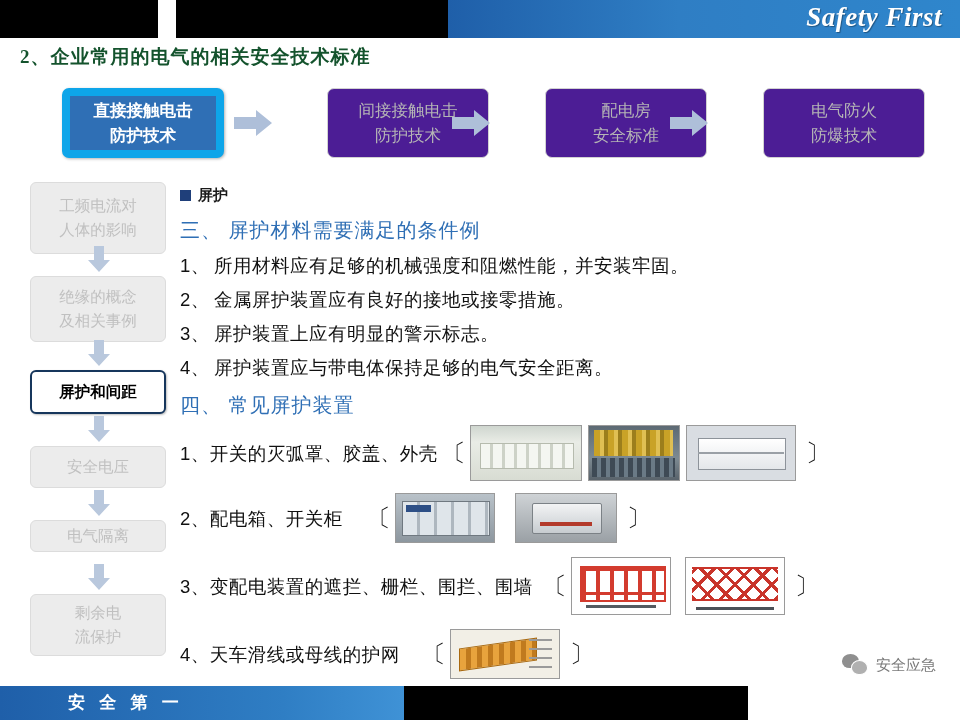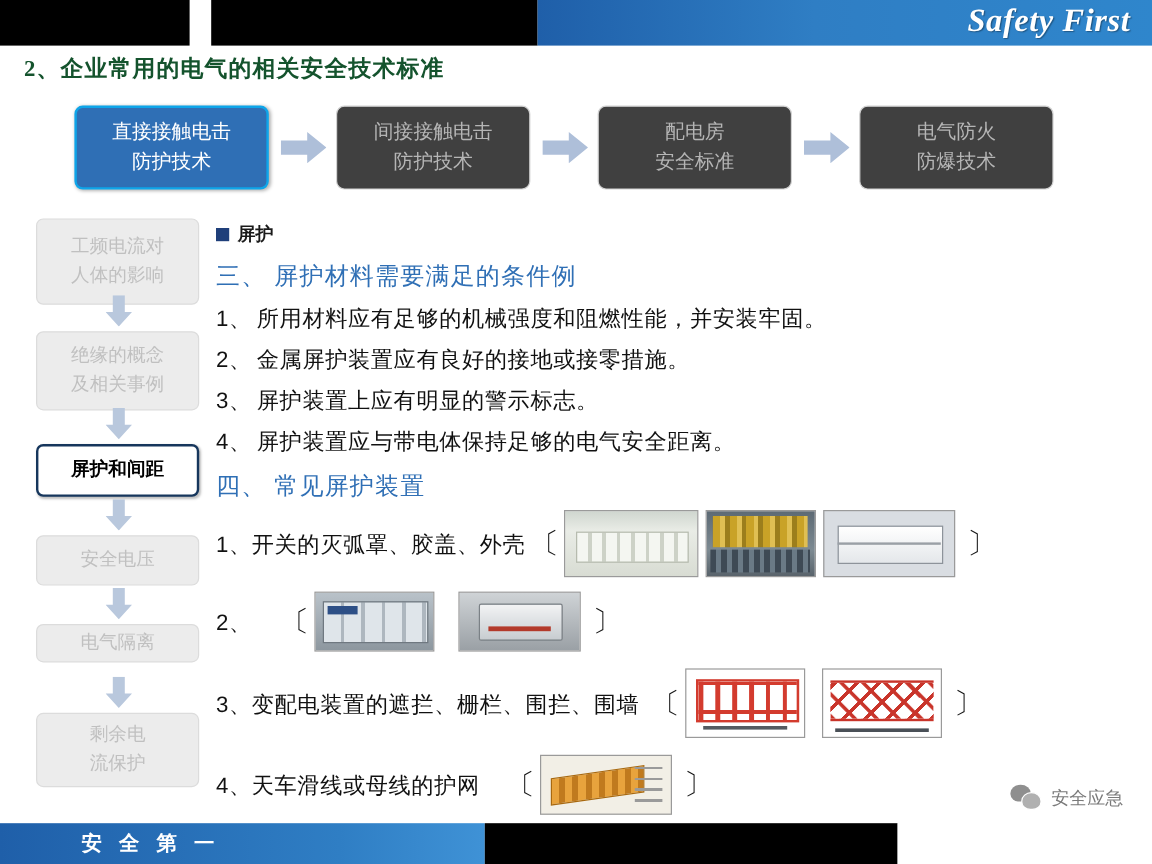--- a/index.html
+++ b/index.html
@@ -82,28 +82,29 @@
     flex-direction: column;
     align-items: center;
     justify-content: center;
     font-size: 16.5px;
     line-height: 25px;
     text-align: center;
   }
   .chain-box.active {
     background: #2f6fb5;
     color: #ffffff;
-    border: 2px solid #0ea5e9;
-    font-weight: normal;
+    border: 8px solid #0ea5e9;
+    font-weight: bold;
     box-shadow: 1px 1px 3px rgba(0,0,0,0.3);
   }
   .chain-box.inactive {
-    background: #404040;
+    background: #4c1d95;
     color: #b5b5b5;
     border: 1px solid #d2d2d2;
+    margin-left: 47px;
   }
   .chain-box:nth-of-type(1) { left: 0; }
   .chain-arrow {
     position: absolute;
     top: 22px;
     width: 38px; height: 26px;
   }
   .chain-arrow svg { display: block; }
 
   
@@ -516,20 +517,21 @@
       <span class="txt">开关的灭弧罩、胶盖、外壳</span>
       <span class="brk">〔</span>
       <span class="thumb t-switchcover" style="width:112px;height:56px;"></span>
       <span class="thumb t-cabinet-yellow" style="width:92px;height:56px;"></span>
       <span class="thumb t-whitebox" style="width:110px;height:56px;"></span>
       <span class="brk">〕</span>
     </div>
 
     <div class="picrow" style="margin-top:12px;">
       <span class="txt">2、</span>
+      <span class="txt">配电箱、开关柜</span>
       <span class="brk" style="margin-left:24px;">〔</span>
       <span class="thumb t-switchgear" style="width:100px;height:50px;"></span>
       <span class="thumb t-greybox" style="width:102px;height:50px;margin-left:14px;"></span>
       <span class="brk">〕</span>
     </div>
 
     <div class="picrow" style="margin-top:14px;">
       <span class="txt">3、</span>
       <span class="txt">变配电装置的遮拦、栅栏、围拦、围墙</span>
       <span class="brk" style="margin-left:10px;">〔</span>

